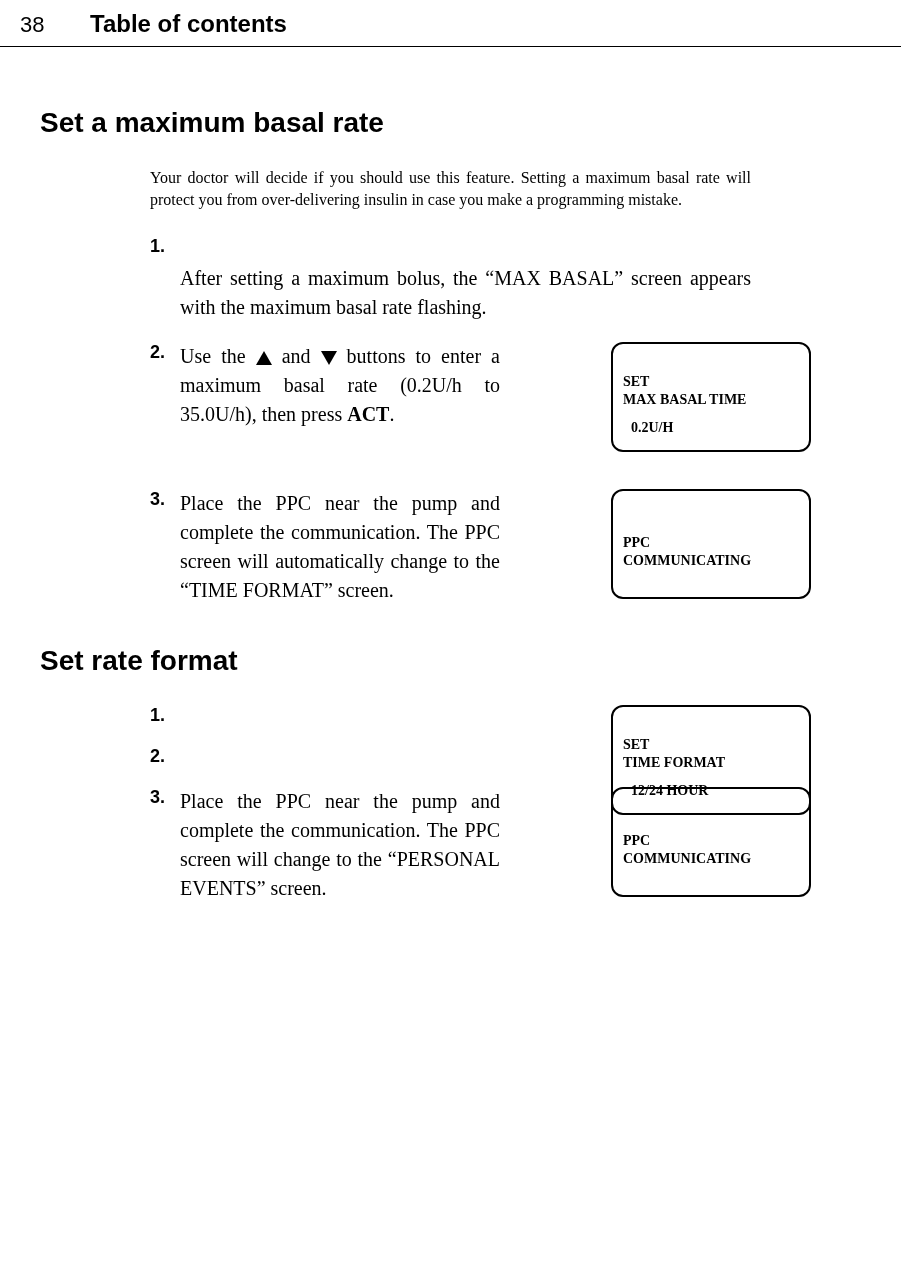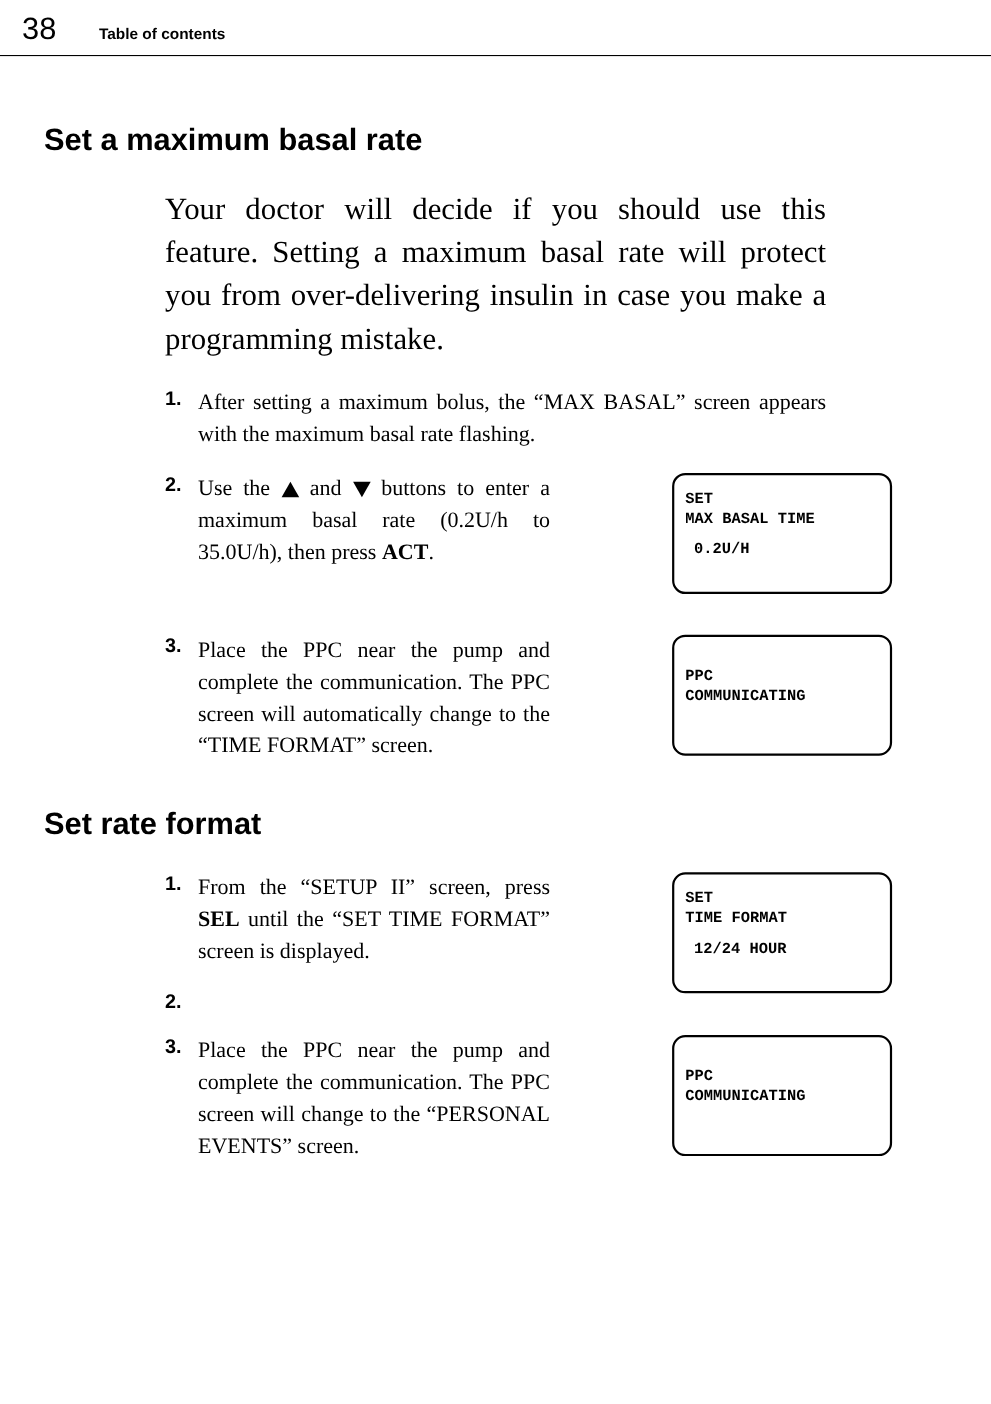--- a/index.html
+++ b/index.html
@@ -13,42 +13,42 @@
     }
     .header {
       display: flex;
       align-items: baseline;
       padding: 10px 0 8px 0;
       border-bottom: 1px solid #000;
       margin-bottom: 60px;
     }
     .page-num {
       font-family: Arial, sans-serif;
-      font-size: 28px;
+      font-size: 22px;
       width: 90px;
       text-align: left;
       padding-left: 20px;
     }
     .toc-label {
       font-family: Arial, sans-serif;
-      font-size: 14px;
+      font-size: 24px;
       font-weight: bold;
     }
     .content {
       padding: 0 40px 0 40px;
     }
     h2.section-title {
       font-family: Arial, sans-serif;
       font-size: 28px;
       font-weight: bold;
       margin-bottom: 28px;
       margin-top: 40px;
     }
     .body-para {
-      font-size: 28px;
+      font-size: 16px;
       line-height: 1.4;
       margin-left: 110px;
       margin-right: 110px;
       text-align: justify;
       margin-bottom: 24px;
     }
     .step-row {
       display: flex;
       margin-left: 110px;
       margin-bottom: 20px;
@@ -65,28 +65,29 @@
       font-size: 20px;
       line-height: 1.45;
       text-align: justify;
       flex: 1;
     }
     .step-text-narrow {
       max-width: 320px;
     }
     .step-text-wide {
       margin-right: 110px;
+      margin-top: 28px;
     }
     .screen-box {
       border: 2px solid #000;
       border-radius: 12px;
       width: 200px;
       height: 110px;
-      padding: 14px 10px;
-      font-family: Liberation Mono, monospace;
+      padding: 30px 10px;
+      font-family: Liberation Serif, serif;
       font-weight: bold;
       font-size: 14px;
       flex-shrink: 0;
       position: absolute;
       right: 50px;
     }
     .screen-line { margin-bottom: 2px; }
     .screen-value { margin-top: 12px; margin-left: 8px; }
     .tri {
       display: inline-block;
@@ -151,23 +152,20 @@
       <div class="screen-line">PPC</div>
       <div class="screen-line">COMMUNICATING</div>
     </div>
   </div>
 
   <h2 class="section-title">Set rate format</h2>
 
   <div class="step-block">
     <div class="step-row">
       <span class="step-num">1.</span>
-      <span class="step-text step-text-narrow">
-        <span>From the “SETUP II” screen, press </span><b>SEL</b><span> until the “SET TIME FORMAT” screen is displayed.</span>
-      </span>
     </div>
     <div class="screen-box" style="top:0;">
       <div class="screen-line">SET</div>
       <div class="screen-line">TIME FORMAT</div>
       <div class="screen-value">12/24 HOUR</div>
     </div>
   </div>
 
   <div class="step-row">
     <span class="step-num">2.</span>

